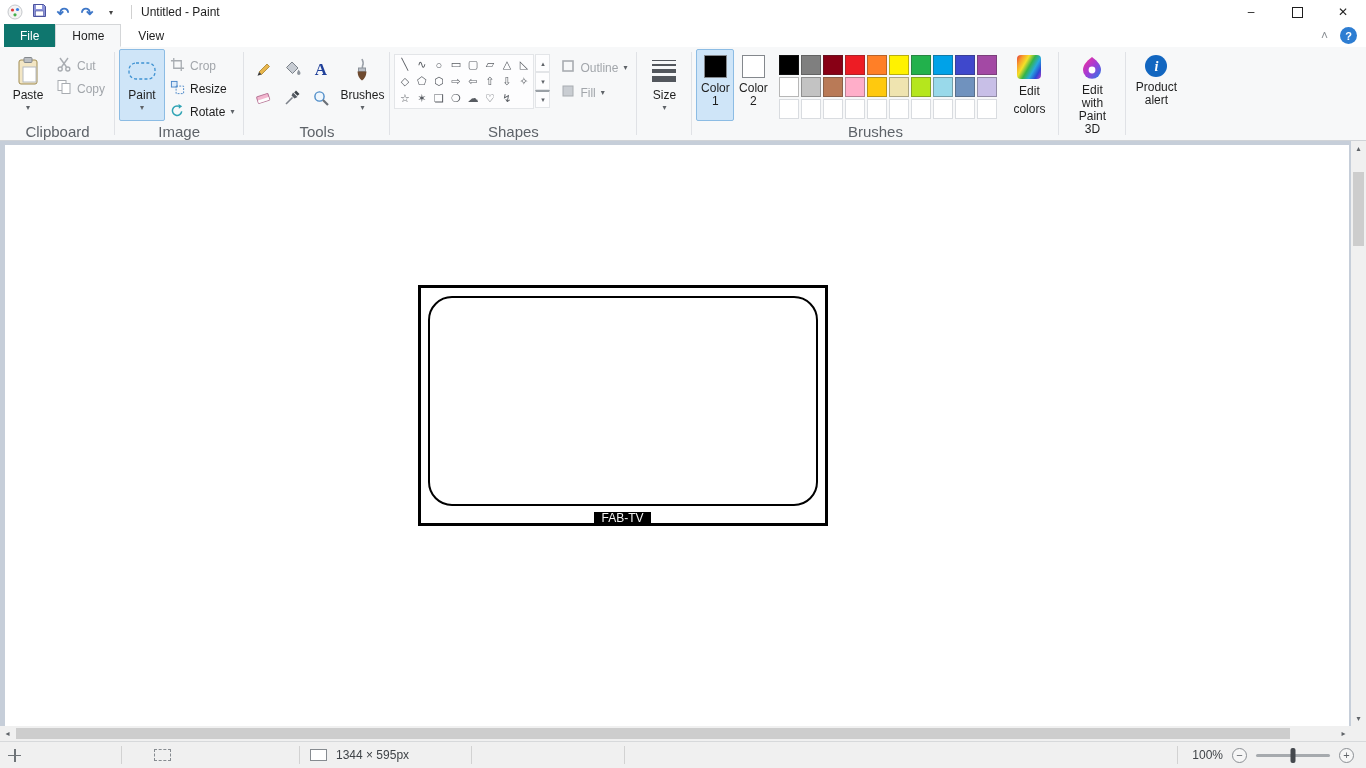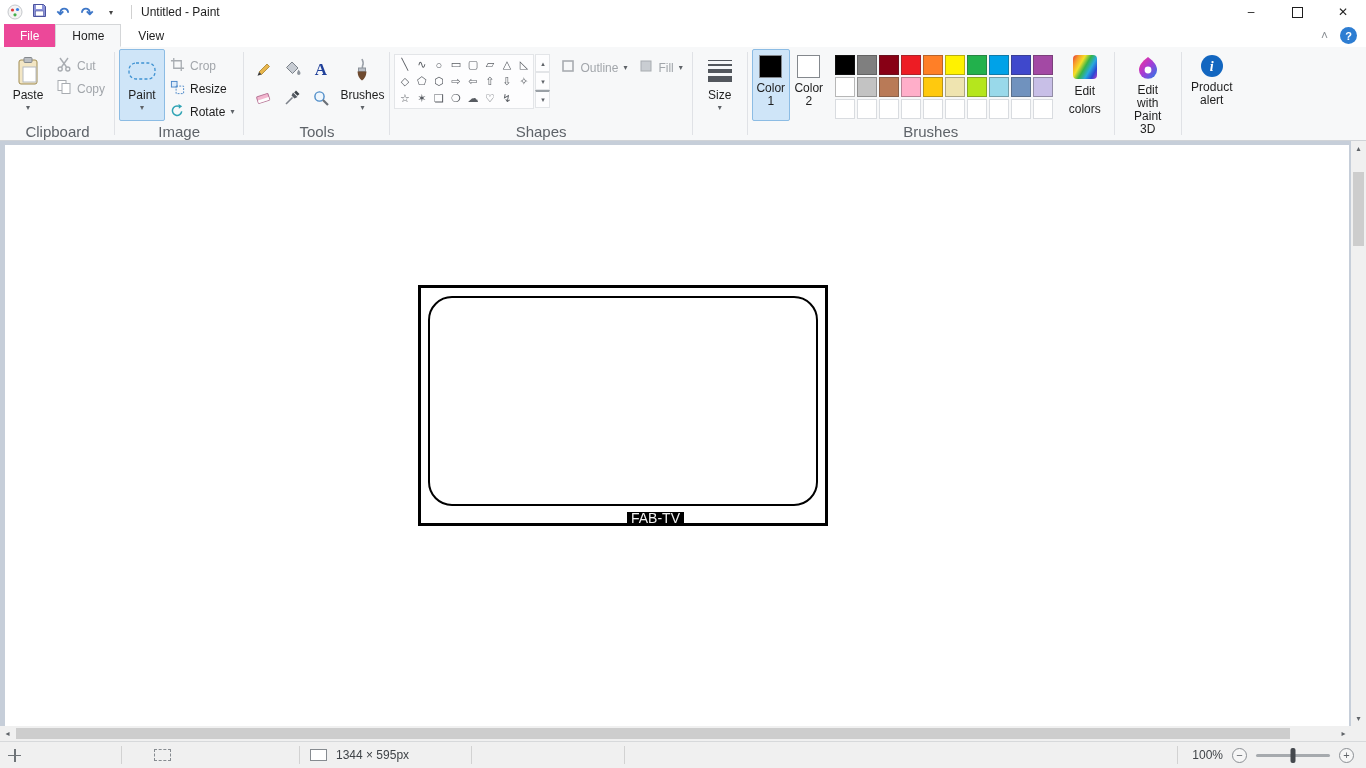--- a/index.html
+++ b/index.html
@@ -16,21 +16,21 @@
   .qat-dd{font-size:8px;color:#444;}
   .qsep{width:1px;height:14px;background:#d0d0d0;margin:0 7px;}
   .wtitle{font-size:12px;color:#1e1e1e;}
   .wincontrols{margin-left:auto;display:flex;height:24px;}
   .winbtn{width:46px;height:24px;display:flex;align-items:center;justify-content:center;background:none;border:none;font-size:12px;color:#1e1e1e;}
   .maxbox{width:9px;height:9px;border:1px solid #1e1e1e;}
 
   
   .tabrow{position:absolute;top:24px;left:0;right:0;height:23px;background:#fff;display:flex;align-items:stretch;border-bottom:1px solid #e8eaec;}
   .tab{display:flex;align-items:center;padding:0 16px;font-size:12px;border:1px solid transparent;background:none;color:#1e1e1e;}
-  .tab-file{background:#ec4899;color:#fff;margin-left:4px;padding:0 15px;}
+  .tab-file{background:#0f766e;color:#fff;margin-left:4px;padding:0 15px;}
   .tab-active{background:#f7f8f9;border-color:#d4d6d8;border-bottom-color:#f7f8f9;}
   .tabrow-right{margin-left:auto;display:flex;align-items:center;gap:12px;padding-right:9px;}
   .collapse-chevron{color:#8a8f94;font-size:12px;}
   .help-circle{width:17px;height:17px;border-radius:50%;background:#2d7dd2;color:#fff;font-size:11px;font-weight:bold;display:flex;align-items:center;justify-content:center;}
 
   
   .ribbon{position:absolute;top:47px;left:0;right:0;height:93px;background:#f7f8f9;border-bottom:1px solid #d0d3d7;display:flex;align-items:stretch;padding-left:2px;}
   .group{display:flex;flex-direction:column;padding:2px 3px 0 3px;}
   .group-body{display:flex;align-items:flex-start;}
   .group-label{margin-top:auto;height:16px;line-height:15px;text-align:center;font-size:15px;color:#5e6369;}
@@ -48,42 +48,42 @@
 
   .tools-grid{display:grid;grid-template-columns:repeat(3,25px);grid-auto-rows:26px;gap:4px;margin:7px 6px 0 2px;}
   .toolbtn{display:flex;align-items:center;justify-content:center;background:none;border:1px solid transparent;padding:0;}
   .text-tool{font-family:"Liberation Serif","DejaVu Serif",serif;font-size:17px;font-weight:bold;color:#20409a;line-height:1;}
 
   .shape-grid{display:grid;grid-template-columns:repeat(8,17px);grid-auto-rows:17px;margin-top:5px;background:#fdfdfe;border:1px solid #e3e5e8;padding:1px;}
   .shape-cell{display:flex;align-items:center;justify-content:center;font-size:11px;color:#585c62;overflow:hidden;}
   .shape-scroll{display:flex;flex-direction:column;margin:5px 0 0 1px;}
   .shape-scroll button{width:15px;height:18px;font-size:7px;color:#5f6368;background:#fdfdfe;border:1px solid #e3e5e8;padding:0;line-height:1;}
   .shape-scroll .more{border-top:2px solid #9aa0a6;}
-  .of-col{display:flex;flex-direction:row;margin:7px 0 0 6px;gap:2px;}
+  .of-col{display:flex;flex-direction:column;margin:7px 0 0 6px;gap:2px;}
 
   .sizebars{display:flex;flex-direction:column;gap:3px;align-items:center;}
   .sizebars div{width:24px;background:#53575d;}
 
   .colorbtn{width:38px;height:72px;display:flex;flex-direction:column;align-items:center;padding-top:5px;border:1px solid transparent;border-radius:2px;background:none;font-size:12px;line-height:13px;text-align:center;color:#1e1e1e;}
   .colorbtn.selected{background:#cfe5f8;border-color:#8cbce4;}
   .swatch-big{width:21px;height:21px;border:1px solid #84888d;margin-bottom:4px;}
   .palette{display:grid;grid-template-columns:repeat(10,20px);grid-auto-rows:20px;gap:2px;margin:6px 7px 0 7px;}
   .swatch{border:1px solid rgba(50,50,50,.35);box-sizing:border-box;}
   .swatch-empty{background:#fff;border:1px solid #d9dce0;}
   .editbtn{width:50px;height:72px;display:flex;flex-direction:column;align-items:center;padding-top:5px;background:none;border:1px solid transparent;font-size:12px;line-height:18px;text-align:center;color:#1e1e1e;}
   .rainbow{width:24px;height:24px;border-radius:4px;margin-bottom:3px;background:linear-gradient(120deg,#e33b3b,#f89b2c,#f4e028,#35b44a,#28aadd,#2b48d4,#bb3bc4);}
   .widebtn{width:58px;height:72px;display:flex;flex-direction:column;align-items:center;padding-top:5px;background:none;border:1px solid transparent;font-size:12px;line-height:13px;text-align:center;color:#1e1e1e;}
   .info-circle{width:22px;height:22px;border-radius:50%;background:#1266c0;color:#fff;font-family:"Liberation Serif","DejaVu Serif",serif;font-style:italic;font-weight:bold;font-size:14px;display:flex;align-items:center;justify-content:center;margin-bottom:4px;}
 
   
   .canvas-area{position:absolute;top:141px;left:0;width:1351px;height:585px;background:#c6ced9;overflow:hidden;}
   .canvas{position:absolute;left:5px;top:4px;width:1344px;height:581px;background:#fff;}
   .tv-outer{position:absolute;left:413px;top:140px;width:410px;height:241px;border:3px solid #000;box-sizing:border-box;}
   .tv-inner{position:absolute;left:423px;top:151px;width:390px;height:210px;border:2px solid #000;border-radius:24px;box-sizing:border-box;}
-  .tv-label{position:absolute;left:622px;top:367px;width:57px;height:13px;background:#000;color:#f2f2f2;font-size:14px;line-height:13px;text-align:center;}
+  .tv-label{position:absolute;left:589px;top:367px;width:57px;height:13px;background:#000;color:#f2f2f2;font-size:12px;line-height:13px;text-align:center;}
 
   
   .vscroll{position:absolute;top:141px;right:0;width:15px;height:585px;background:#f0f0f0;display:flex;flex-direction:column;align-items:center;}
   .vscroll .arrow,.hscroll .arrow{background:#f0f0f0;border:none;color:#5f6368;font-size:8px;width:15px;height:15px;padding:0;line-height:1;display:flex;align-items:center;justify-content:center;}
   .vtrack{position:relative;flex:1;width:15px;}
   .vthumb{position:absolute;left:2px;top:16px;width:11px;height:74px;background:#cdcdcd;}
   .hscroll{position:absolute;top:726px;left:0;width:1351px;height:15px;background:#f0f0f0;display:flex;align-items:center;}
   .htrack{position:relative;flex:1;height:15px;}
   .hthumb{position:absolute;top:2px;left:1px;width:1274px;height:11px;background:#cdcdcd;}
   .scroll-corner{position:absolute;top:726px;right:0;width:15px;height:15px;background:#f0f0f0;}

